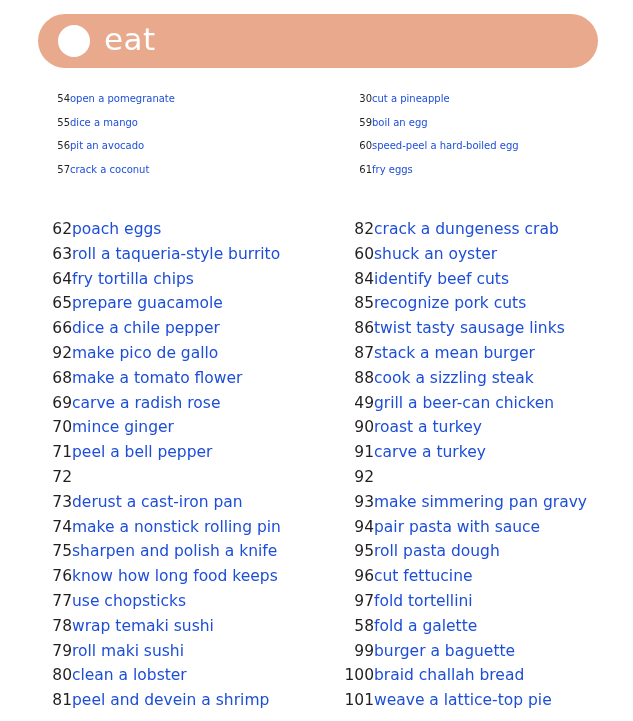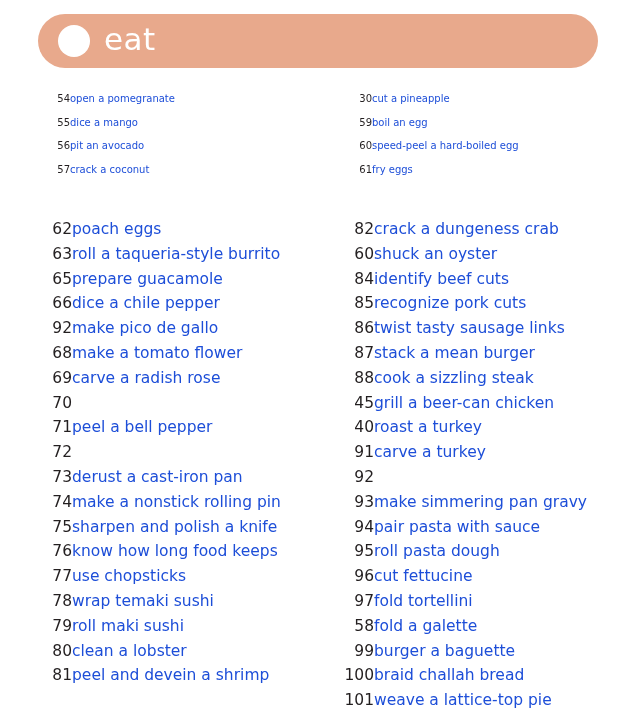--- a/index.html
+++ b/index.html
@@ -147,20 +147,24 @@
     <div class="col col-left">
       <div class="entry">
         <span class="num">62</span>
         <span class="txt">poach eggs</span>
       </div>
       <div class="entry">
         <span class="num">63</span>
         <span class="txt">roll a taqueria-style burrito</span>
       </div>
       <div class="entry">
+        <span class="num">64</span>
+        <span class="txt">fry tortilla chips</span>
+      </div>
+      <div class="entry">
         <span class="num">65</span>
         <span class="txt">prepare guacamole</span>
       </div>
       <div class="entry">
         <span class="num">66</span>
         <span class="txt">dice a chile pepper</span>
       </div>
       <div class="entry">
         <span class="num">92</span>
         <span class="txt">make pico de gallo</span>
@@ -168,20 +172,21 @@
       <div class="entry">
         <span class="num">68</span>
         <span class="txt">make a tomato flower</span>
       </div>
       <div class="entry">
         <span class="num">69</span>
         <span class="txt">carve a radish rose</span>
       </div>
       <div class="entry">
         <span class="num">70</span>
+        <span class="txt">mince ginger</span>
       </div>
       <div class="entry">
         <span class="num">71</span>
         <span class="txt">peel a bell pepper</span>
       </div>
       <div class="entry">
         <span class="num">72</span>
       </div>
       <div class="entry">
         <span class="num">73</span>
@@ -244,25 +249,25 @@
       </div>
       <div class="entry">
         <span class="num">87</span>
         <span class="txt">stack a mean burger</span>
       </div>
       <div class="entry">
         <span class="num">88</span>
         <span class="txt">cook a sizzling steak</span>
       </div>
       <div class="entry">
-        <span class="num">45</span>
+        <span class="num">49</span>
         <span class="txt">grill a beer-can chicken</span>
       </div>
       <div class="entry">
-        <span class="num">40</span>
+        <span class="num">90</span>
         <span class="txt">roast a turkey</span>
       </div>
       <div class="entry">
         <span class="num">91</span>
         <span class="txt">carve a turkey</span>
       </div>
       <div class="entry">
         <span class="num">92</span>
       </div>
       <div class="entry">

